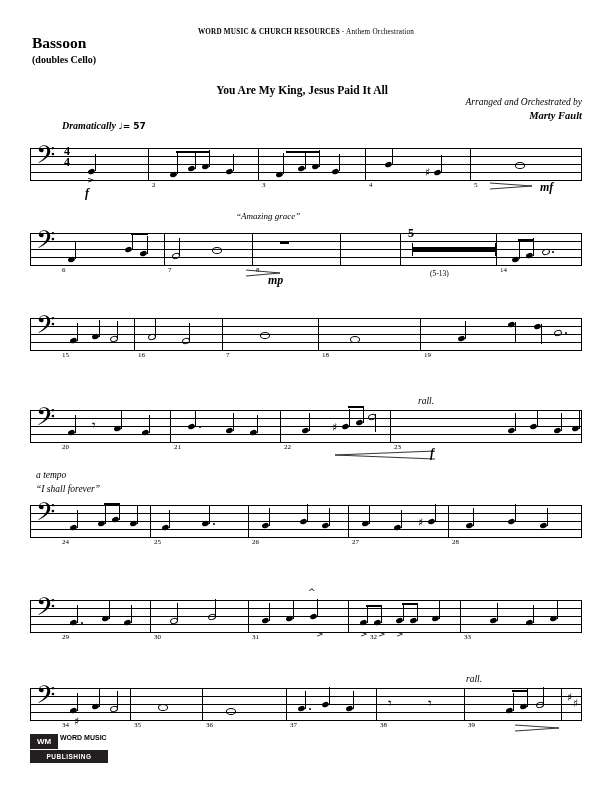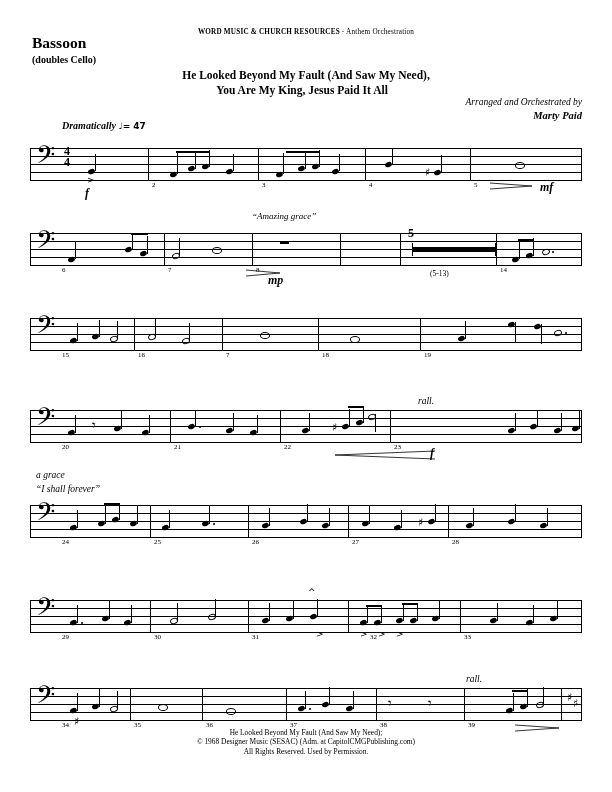--- a/index.html
+++ b/index.html
@@ -346,28 +346,27 @@
 
 <div class="page">
 
   <div class="publisher-line">
     <span class="pub-bold">WORD MUSIC &amp; CHURCH RESOURCES</span><span class="pub-ital"> - Anthem Orchestration</span>
   </div>
 
   <div class="instrument">Bassoon</div>
   <div class="instrument-sub">(doubles Cello)</div>
 
-  <div class="subtitle1">He Looked Beyond My Fault (And Saw My Need),</div>
   <div class="subtitle2">You Are My King, Jesus Paid It All</div>
   <div class="arranger1">Arranged and Orchestrated by</div>
-  <div class="arranger2">Marty Paid</div>
+  <div class="arranger2">Marty Fault</div>
 
   <div class="tempo">
     <span>Dramatically</span>
-    <span class="note-eq">♩</span><span class="note-eq">= 47</span>
+    <span class="note-eq">♩</span><span class="note-eq">= 57</span>
   </div>
 
   <div class="system" style="top:148px;">
     <div class="staff">
       <div class="line l0"></div>
       <div class="line l1"></div>
       <div class="line l2"></div>
       <div class="line l3"></div>
       <div class="line l4"></div>
 
@@ -425,21 +424,21 @@
           </svg>
       </div>
 
       <div class="measure-num" style="left:122px; top:33px;">2</div>
       <div class="measure-num" style="left:232px; top:33px;">3</div>
       <div class="measure-num" style="left:339px; top:33px;">4</div>
       <div class="measure-num" style="left:444px; top:33px;">5</div>
     </div>
   </div>
 
-  <div class="expr" style="position:absolute; left:252px; top:211px;">“Amazing grace”</div>
+  <div class="expr" style="position:absolute; left:236px; top:211px;">“Amazing grace”</div>
   <div class="rehearsal" style="position:absolute; left:408px; top:226px;">5</div>
 
   <div class="system" style="top:233px;">
     <div class="staff">
       <div class="line l0"></div>
       <div class="line l1"></div>
       <div class="line l2"></div>
       <div class="line l3"></div>
       <div class="line l4"></div>
 
@@ -608,21 +607,21 @@
       </div>
       <div class="dyn" style="left:400px; top:36px;">f</div>
 
       <div class="measure-num" style="left:32px; top:33px;">20</div>
       <div class="measure-num" style="left:144px; top:33px;">21</div>
       <div class="measure-num" style="left:254px; top:33px;">22</div>
       <div class="measure-num" style="left:364px; top:33px;">23</div>
     </div>
   </div>
 
-  <div class="tempo-text-ital" style="left:36px; top:470px;">a grace</div>
+  <div class="tempo-text-ital" style="left:36px; top:470px;">a tempo</div>
   <div class="tempo-text-ital" style="left:36px; top:484px;">“I shall forever”</div>
 
   <div class="system" style="top:505px;">
     <div class="staff">
       <div class="line l0"></div>
       <div class="line l1"></div>
       <div class="line l2"></div>
       <div class="line l3"></div>
       <div class="line l4"></div>
 
@@ -816,20 +815,20 @@
 
       <div class="measure-num" style="left:32px; top:33px;">34</div>
       <div class="measure-num" style="left:104px; top:33px;">35</div>
       <div class="measure-num" style="left:176px; top:33px;">36</div>
       <div class="measure-num" style="left:260px; top:33px;">37</div>
       <div class="measure-num" style="left:350px; top:33px;">38</div>
       <div class="measure-num" style="left:438px; top:33px;">39</div>
     </div>
   </div>
 
-  <div class="footer">
-    <div>He Looked Beyond My Fault (And Saw My Need);</div>
-    <div>© 1968 Designer Music (SESAC) (Adm. at CapitolCMGPublishing.com)</div>
-    <div>All Rights Reserved. Used by Permission.</div>
-  </div>
-
+
+  <div class="logo">
+    <div class="logo-top">WM</div>
+    <div class="logo-word">WORD MUSIC</div>
+    <div class="logo-bottom">PUBLISHING</div>
+  </div>
 
 </div>
 
 </body></html>

